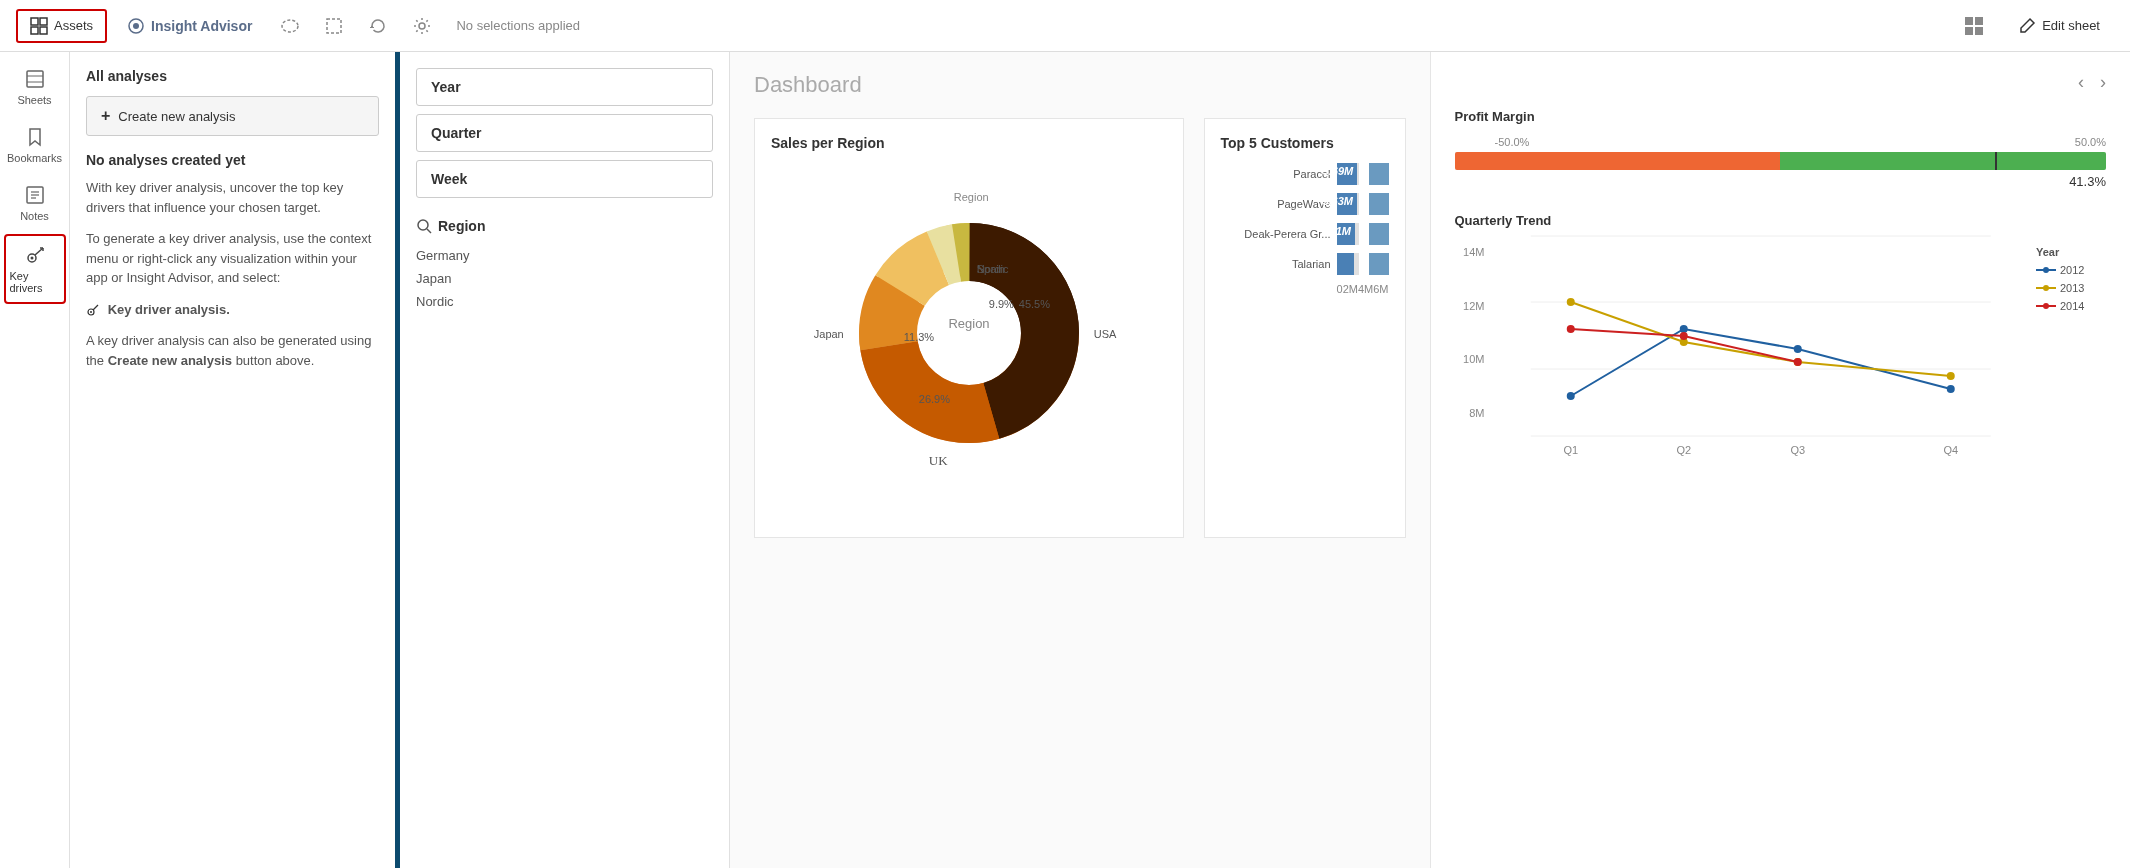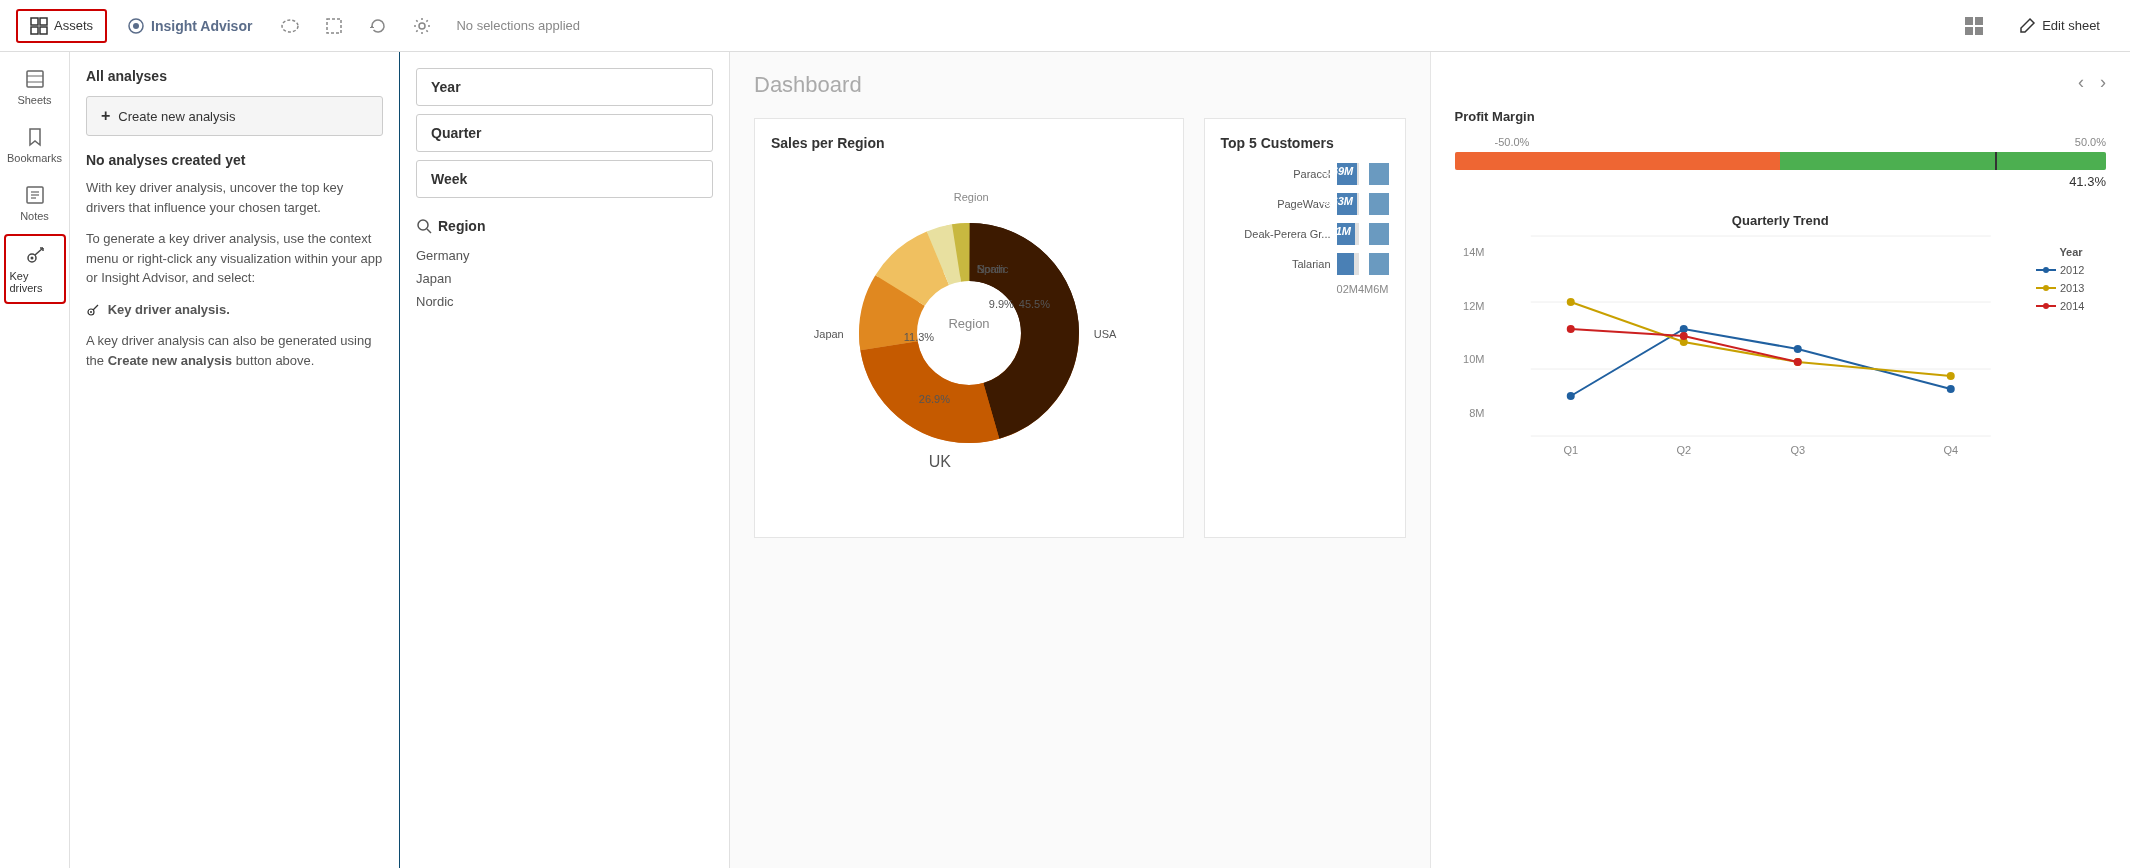--- a/index.html
+++ b/index.html
@@ -47,21 +47,21 @@
       width: 62px; padding: 8px 4px; cursor: pointer; color: #555; font-size: 11px; gap: 4px;
       border-radius: 4px;
     }
     .sidebar-icon.active {
       border: 2px solid #c00; color: #333;
     }
     .sidebar-icon svg { width: 22px; height: 22px; }
 
     
     .analyses-panel {
-      width: 330px; border-right: 1px solid #0c4a6e; padding: 16px;
+      width: 330px; border-right: 5px solid #0c4a6e; padding: 16px;
       overflow-y: auto; background: #fff;
     }
     .analyses-panel h3 { font-size: 14px; font-weight: 600; margin-bottom: 12px; color: #333; }
     .create-btn {
       display: flex; align-items: center; gap: 8px; width: 100%;
       padding: 10px 14px; border: 1px solid #ccc; border-radius: 3px;
       background: #f5f5f5; cursor: pointer; font-size: 13px; color: #333; margin-bottom: 16px;
     }
     .no-analyses { font-weight: 600; font-size: 14px; margin-bottom: 10px; color: #333; }
     .panel-text { font-size: 13px; color: #555; line-height: 1.5; margin-bottom: 12px; }
@@ -112,21 +112,21 @@
     .sales-value { font-size: 36px; font-weight: 300; color: #e63; line-height: 1; }
     .margin-inline { display: flex; align-items: baseline; gap: 8px; }
 
     
     .profit-bar-container { margin-top: 12px; }
     .profit-bar-labels { display: flex; justify-content: space-between; font-size: 11px; color: #888; margin-bottom: 4px; margin-left: 40px; }
     .profit-bar { height: 18px; background: #e0e0e0; border-radius: 2px; position: relative; overflow: visible; }
     .profit-pct { text-align: right; font-size: 13px; color: #333; margin-top: 4px; }
 
     
-    .quarterly-card { margin-top: 0; text-align: center; }
+    .quarterly-card { margin-top: 0; }
 
     
     .customers-card {
       background: #fff; border: 1px solid #e5e5e5; padding: 16px;
       flex: 1; min-height: 200px;
     }
     .bar-row { display: flex; align-items: center; margin-bottom: 8px; gap: 6px; }
     .bar-label { font-size: 11px; color: #555; width: 110px; text-align: right; flex-shrink: 0; }
     .bar-track { flex: 1; height: 22px; background: #e0e0e0; position: relative; }
     .bar-fill { height: 100%; background: #4a80b5; position: relative; font-style: italic; }
@@ -337,21 +337,21 @@
 
             <text x="170" y="165" text-anchor="middle" font-size="13" fill="#888">Region</text>
           </svg>
 
           
           <div style="position:absolute;top:0;left:0;width:340px;height:340px;">
             <span style="position:absolute;top:28px;left:155px;font-size:11px;color:#888;">Region</span>
             <span style="position:absolute;top:64px;left:178px;font-size:11px;color:#555;margin-top:36px;">Spain</span>
             <span style="position:absolute;top:100px;left:178px;font-size:11px;color:#555;">Nordic</span>
             <span style="position:absolute;top:165px;left:15px;font-size:11px;color:#555;">Japan</span>
-            <span style="position:absolute;top:290px;left:130px;font-size:16px;color:#555;">UK</span>
+            <span style="position:absolute;top:290px;left:130px;font-size:13px;color:#555;font-family:Liberation Serif, serif;">UK</span>
             <span style="position:absolute;top:165px;left:295px;font-size:11px;color:#555;">USA</span>
             <span style="position:absolute;top:135px;left:190px;font-size:11px;color:#555;">9.9%</span>
             <span style="position:absolute;top:168px;left:105px;font-size:11px;color:#555;">11.3%</span>
             <span style="position:absolute;top:230px;left:120px;font-size:11px;color:#555;">26.9%</span>
             <span style="position:absolute;top:135px;left:220px;font-size:11px;color:#555;">45.5%</span>
           </div>
         </div>
       </div>
 
       <div style="flex:1; display:flex; flex-direction:column; gap:16px;">

